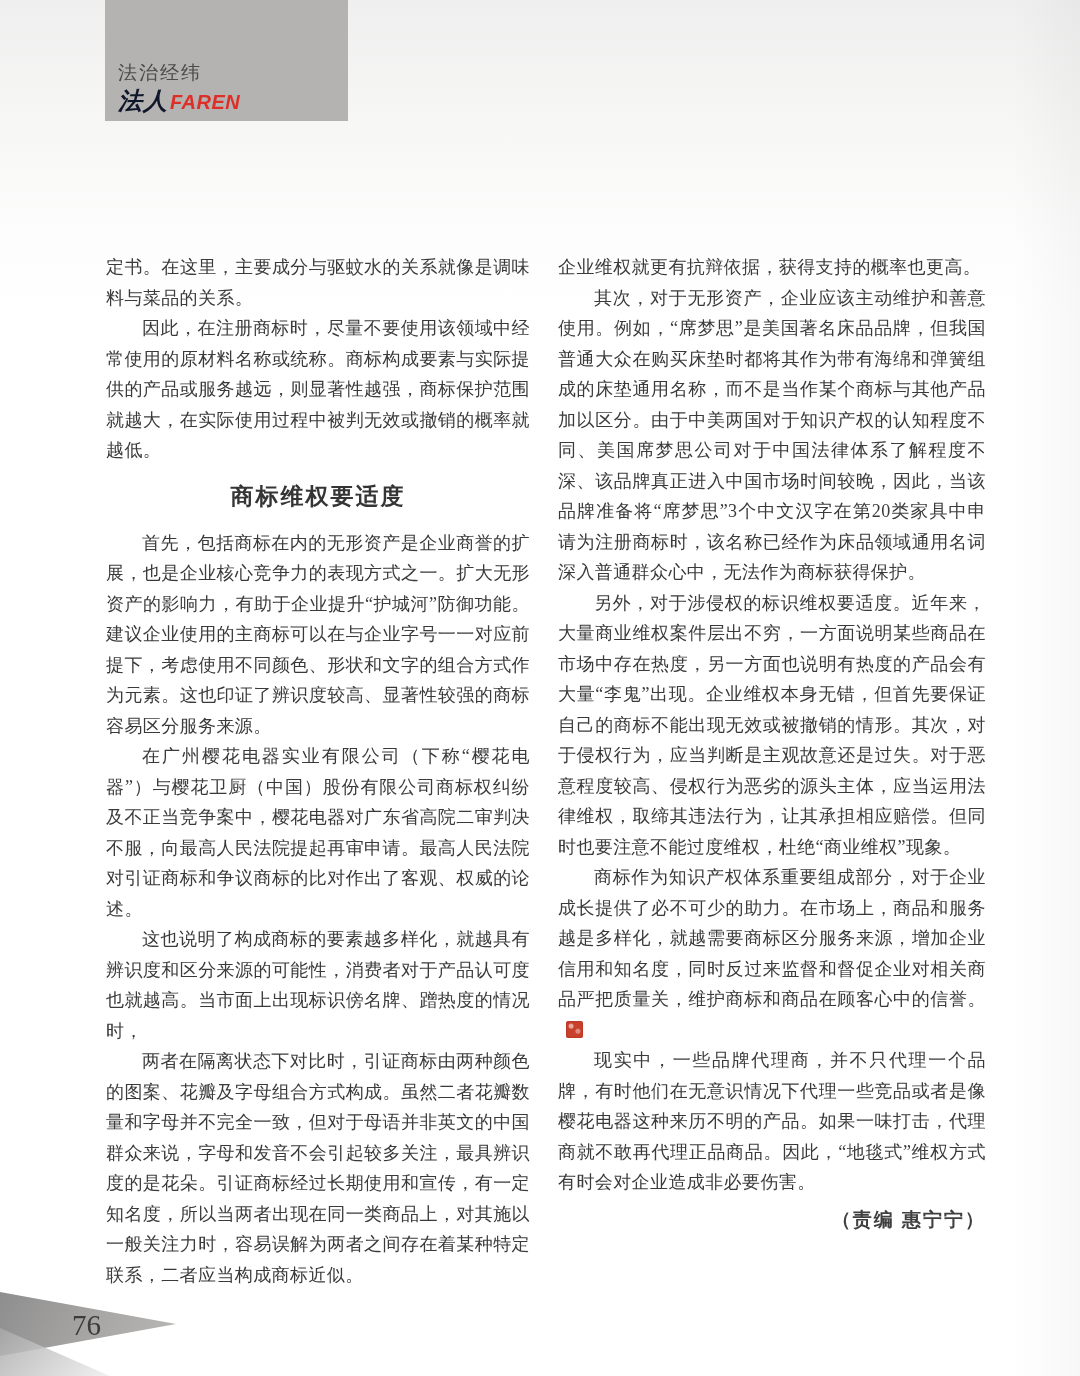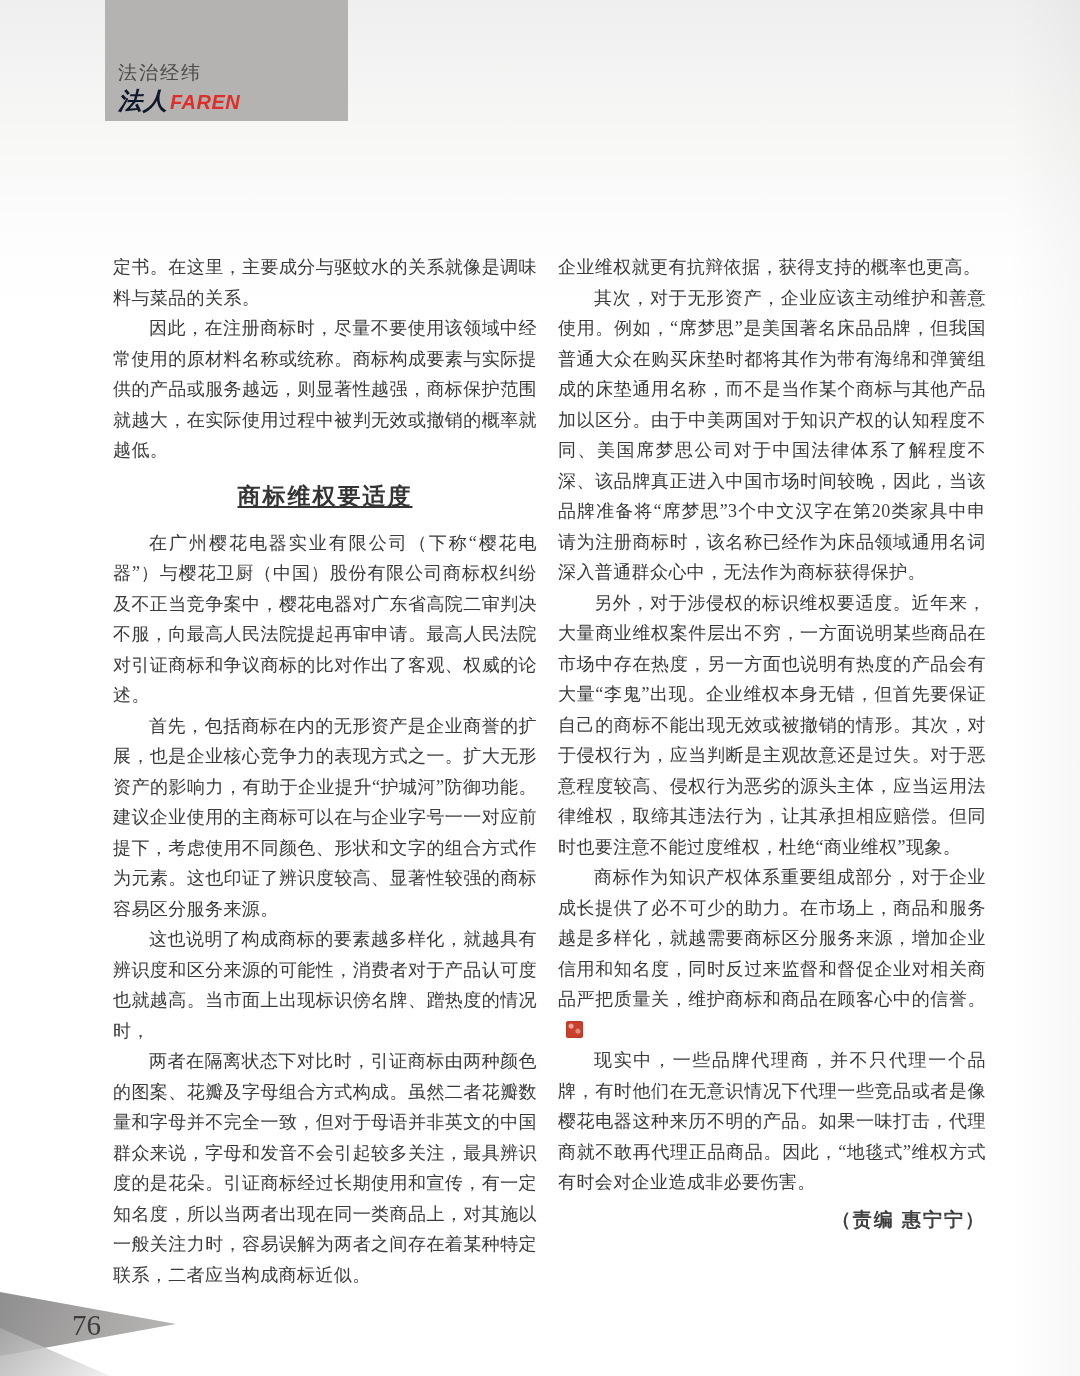--- a/index.html
+++ b/index.html
@@ -45,29 +45,29 @@
     font-size: 20px; color: #dd2f28; letter-spacing: 0.5px; margin-left: 2px;
   }
 
   
   .column {
     position: absolute; top: 252px;
     font-size: 18px; line-height: 30.5px;
     text-align: justify; text-justify: inter-ideograph;
     letter-spacing: 0.4px;
   }
-  .column.left  { left: 113px; width: 424px; }
+  .column.left  { left: 106px; width: 424px; }
   .column.right { left: 558px; width: 428px; }
   .para { text-indent: 0; }
   .para.indent { text-indent: 2em; }
   .col-heading {
     font-family: "Liberation Sans", sans-serif;
     font-size: 23px; font-weight: bold; color: #353535;
     text-align: center; letter-spacing: 2px;
-    margin: 14px 0 16px 0; line-height: 32px; text-indent: 0; text-decoration: underline;
+    margin: 14px 0 16px 0; line-height: 32px; text-indent: 0;
   }
   .editor-credit {
     font-family: "Liberation Sans", sans-serif;
     text-align: right; font-weight: bold; font-size: 19px;
     letter-spacing: 2px; margin-top: 7px; color: #3f3f3f; text-indent: 0;
   }
   .seal {
     display: inline-block; width: 17px; height: 17px;
     margin-left: 8px; vertical-align: -2px; border-radius: 2px;
     background:
@@ -105,22 +105,22 @@
     <div class="logo-row">
       <span class="logo-cn">法人</span>
       <span class="logo-en">FAREN</span>
     </div>
   </div>
 
   <div class="column left">
       <p class="para">定书。在这里，主要成分与驱蚊水的关系就像是调味料与菜品的关系。</p>
       <p class="para indent">因此，在注册商标时，尽量不要使用该领域中经常使用的原材料名称或统称。商标构成要素与实际提供的产品或服务越远，则显著性越强，商标保护范围就越大，在实际使用过程中被判无效或撤销的概率就越低。</p>
       <h2 class="col-heading">商标维权要适度</h2>
+      <p class="para indent">首先，包括商标在内的无形资产是企业商誉的扩展，也是企业核心竞争力的表现方式之一。扩大无形资产的影响力，有助于企业提升“护城河”防御功能。建议企业使用的主商标可以在与企业字号一一对应前提下，考虑使用不同颜色、形状和文字的组合方式作为元素。这也印证了辨识度较高、显著性较强的商标容易区分服务来源。</p>
       <p class="para indent">在广州樱花电器实业有限公司（下称“樱花电器”）与樱花卫厨（中国）股份有限公司商标权纠纷及不正当竞争案中，樱花电器对广东省高院二审判决不服，向最高人民法院提起再审申请。最高人民法院对引证商标和争议商标的比对作出了客观、权威的论述。</p>
-      <p class="para indent">首先，包括商标在内的无形资产是企业商誉的扩展，也是企业核心竞争力的表现方式之一。扩大无形资产的影响力，有助于企业提升“护城河”防御功能。建议企业使用的主商标可以在与企业字号一一对应前提下，考虑使用不同颜色、形状和文字的组合方式作为元素。这也印证了辨识度较高、显著性较强的商标容易区分服务来源。</p>
       <p class="para indent">这也说明了构成商标的要素越多样化，就越具有辨识度和区分来源的可能性，消费者对于产品认可度也就越高。当市面上出现标识傍名牌、蹭热度的情况时，</p>
       <p class="para indent">两者在隔离状态下对比时，引证商标由两种颜色的图案、花瓣及字母组合方式构成。虽然二者花瓣数量和字母并不完全一致，但对于母语并非英文的中国群众来说，字母和发音不会引起较多关注，最具辨识度的是花朵。引证商标经过长期使用和宣传，有一定知名度，所以当两者出现在同一类商品上，对其施以一般关注力时，容易误解为两者之间存在着某种特定联系，二者应当构成商标近似。</p>
     </div>
 
   <div class="column right">
       <p class="para">企业维权就更有抗辩依据，获得支持的概率也更高。</p>
       <p class="para indent">其次，对于无形资产，企业应该主动维护和善意使用。例如，“席梦思”是美国著名床品品牌，但我国普通大众在购买床垫时都将其作为带有海绵和弹簧组成的床垫通用名称，而不是当作某个商标与其他产品加以区分。由于中美两国对于知识产权的认知程度不同、美国席梦思公司对于中国法律体系了解程度不深、该品牌真正进入中国市场时间较晚，因此，当该品牌准备将“席梦思”3个中文汉字在第20类家具中申请为注册商标时，该名称已经作为床品领域通用名词深入普通群众心中，无法作为商标获得保护。</p>
       <p class="para indent">另外，对于涉侵权的标识维权要适度。近年来，大量商业维权案件层出不穷，一方面说明某些商品在市场中存在热度，另一方面也说明有热度的产品会有大量“李鬼”出现。企业维权本身无错，但首先要保证自己的商标不能出现无效或被撤销的情形。其次，对于侵权行为，应当判断是主观故意还是过失。对于恶意程度较高、侵权行为恶劣的源头主体，应当运用法律维权，取缔其违法行为，让其承担相应赔偿。但同时也要注意不能过度维权，杜绝“商业维权”现象。</p>
       <p class="para indent">商标作为知识产权体系重要组成部分，对于企业成长提供了必不可少的助力。在市场上，商品和服务越是多样化，就越需要商标区分服务来源，增加企业信用和知名度，同时反过来监督和督促企业对相关商品严把质量关，维护商标和商品在顾客心中的信誉。<span class="seal"></span></p>
       <p class="para indent">现实中，一些品牌代理商，并不只代理一个品牌，有时他们在无意识情况下代理一些竞品或者是像樱花电器这种来历不明的产品。如果一味打击，代理商就不敢再代理正品商品。因此，“地毯式”维权方式有时会对企业造成非必要伤害。</p>

